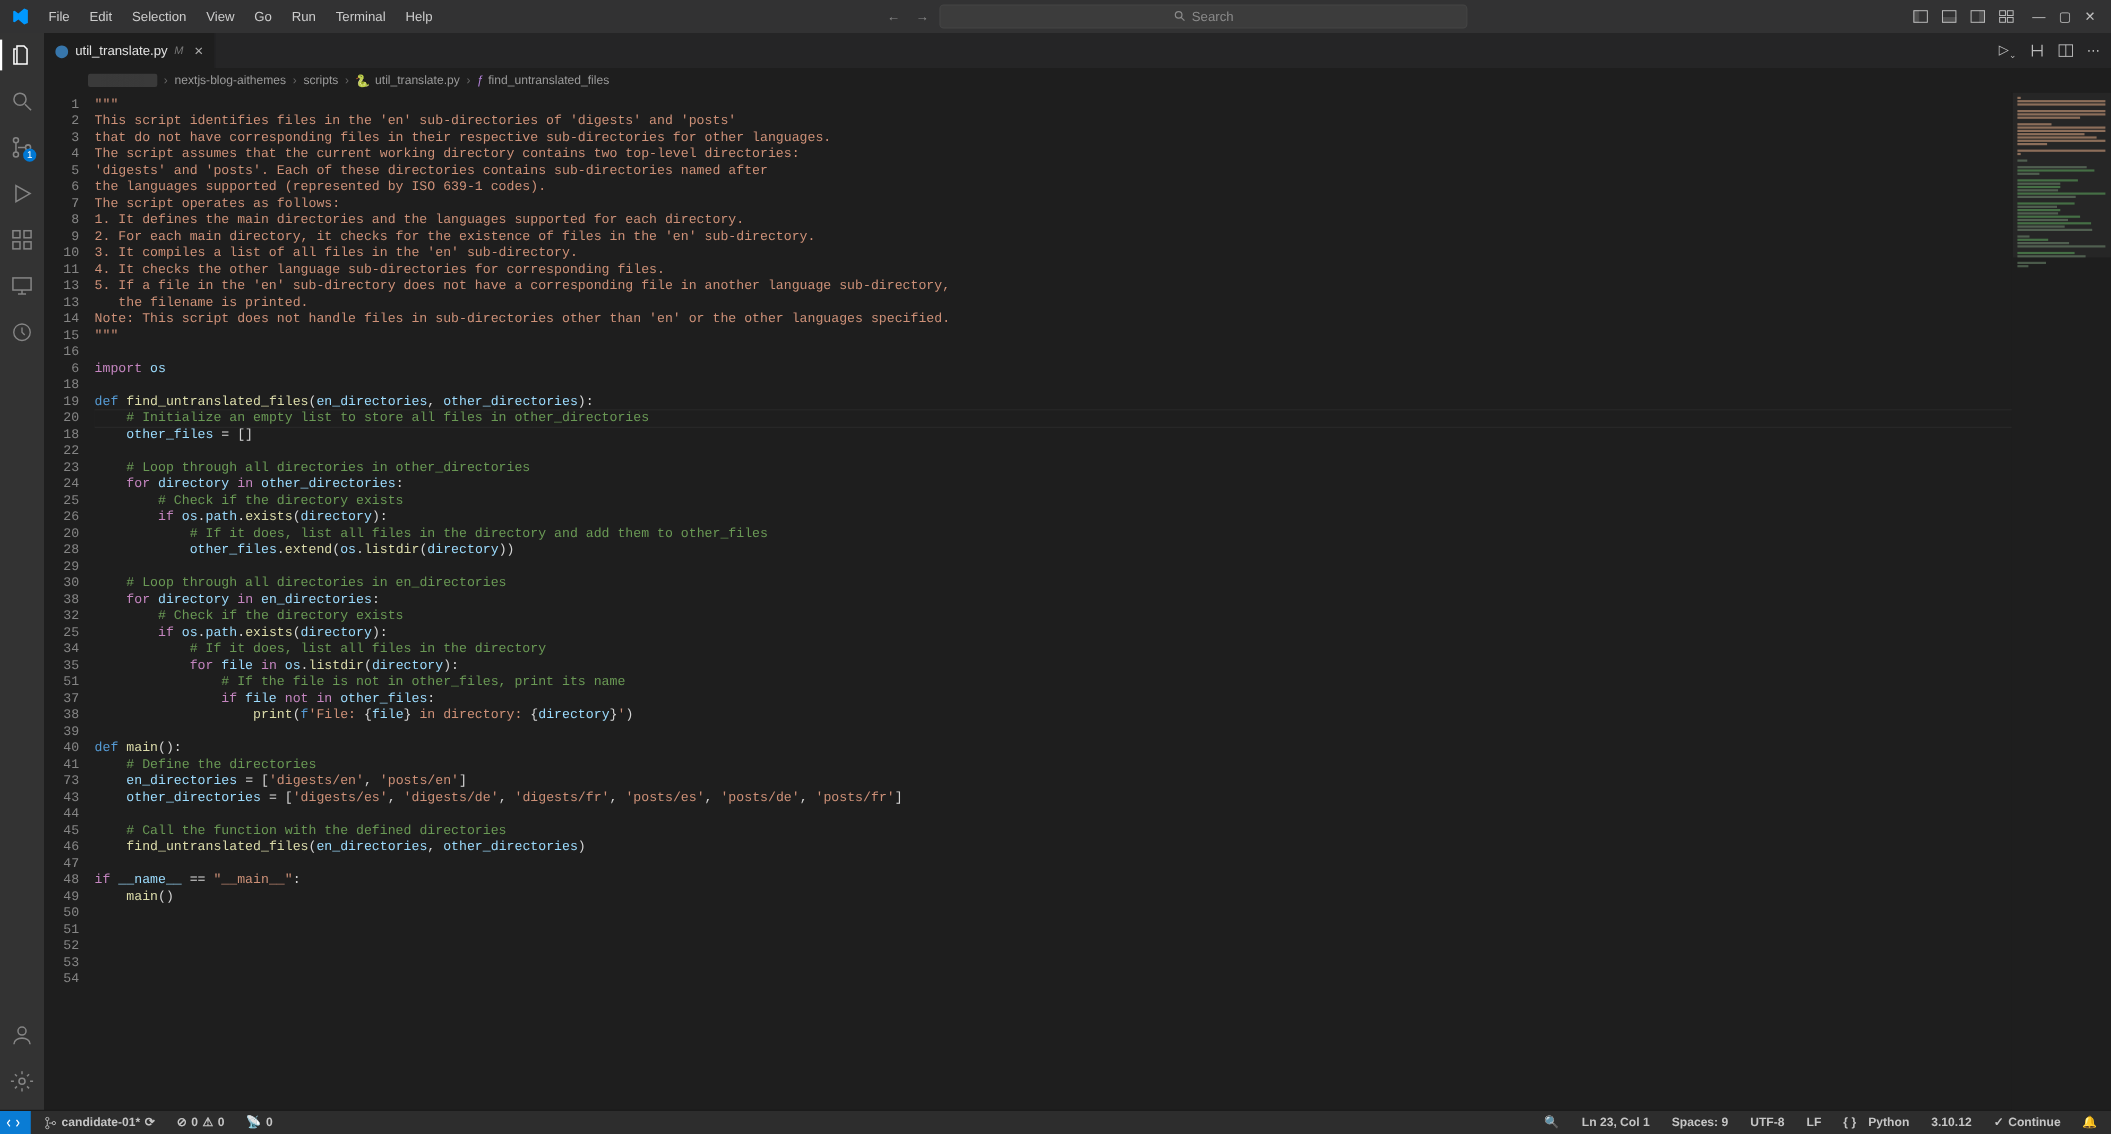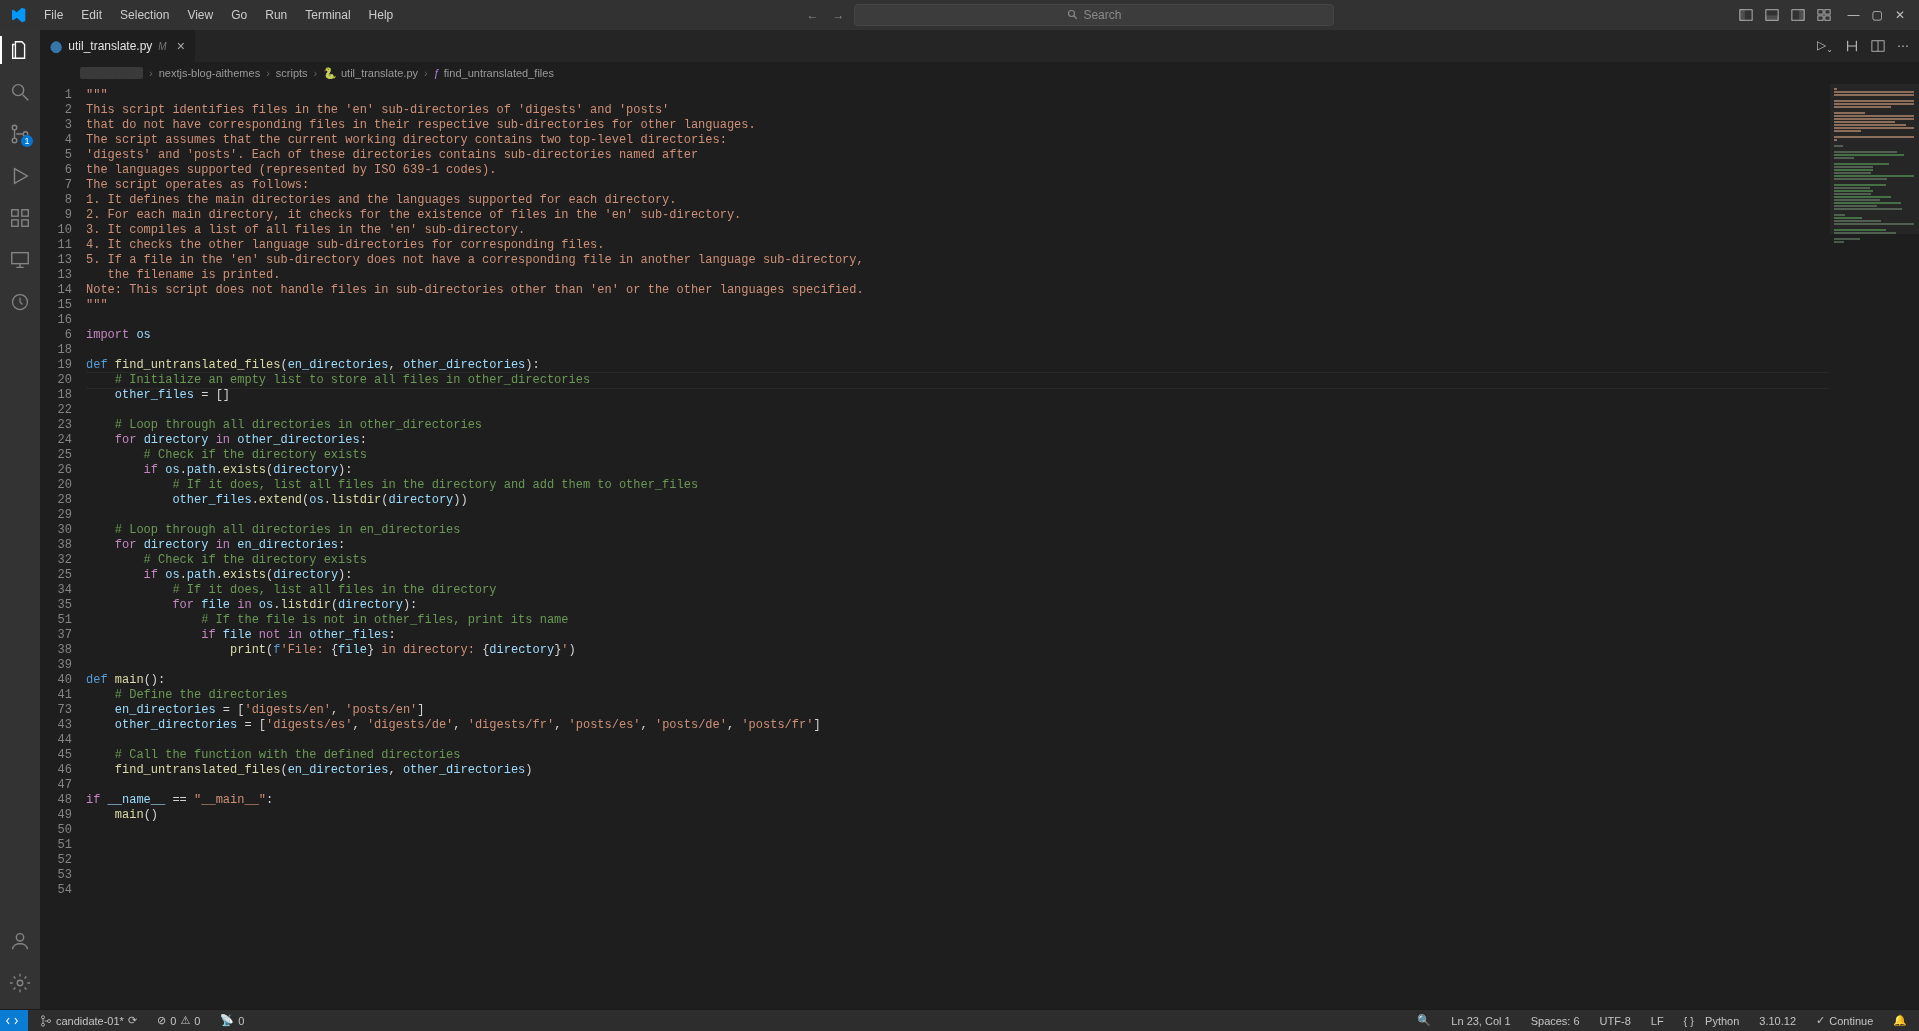--- a/index.html
+++ b/index.html
@@ -99,21 +99,21 @@
   color:#556;
   padding:4px;
   position:relative;
   overflow:hidden;
 }
 .minimap .mline { height:2px; margin-bottom:1px; }
 .minimap-view { position:absolute; left:0; right:0; top:0; height:150px; background:rgba(200,200,200,0.05); }
 .status-bar {
   height:22px; background:#007acc0a; background:#2c2c2c;
   border-top:1px solid #1b1b1b;
-  display:flex; align-items:center; font-size:11px; color:#c5c5c5;
+  display:flex; align-items:center; font-size:11px; color:#c5c5c5;font-weight:bold;
 }
 .status-bar { background:#2d2d2d; }
 .status-left, .status-right { display:flex; align-items:center; gap:12px; padding:0 8px; height:100%;}
 .status-right { margin-left:auto; }
 .status-item { display:flex; align-items:center; gap:4px; padding:0 4px;}
 svg { display:block; }
 .remote-indicator { background:#0a7cd4; color:#fff; height:100%; display:flex; align-items:center; padding:0 6px; font-size:11px; }
 </style>
 </head>
 <body>
@@ -432,21 +432,21 @@
     <div class="status-item">
       <span>📡</span>
         <span>0</span>
     </div>
   </div>
   <div class="status-right">
     <div class="status-item">
         <span>🔍</span>
       </div>
     <div class="status-item">Ln 23, Col 1</div>
-    <div class="status-item">Spaces: 6</div>
+    <div class="status-item">Spaces: 9</div>
     <div class="status-item">UTF-8</div>
     <div class="status-item">LF</div>
     <div class="status-item"><span>{ }</span>&nbsp;<span>Python</span></div>
     <div class="status-item">3.10.12</div>
     <div class="status-item">✓ <span>Continue</span></div>
     <div class="status-item">🔔</div>
   </div>
 </div>
 
 </body></html>

